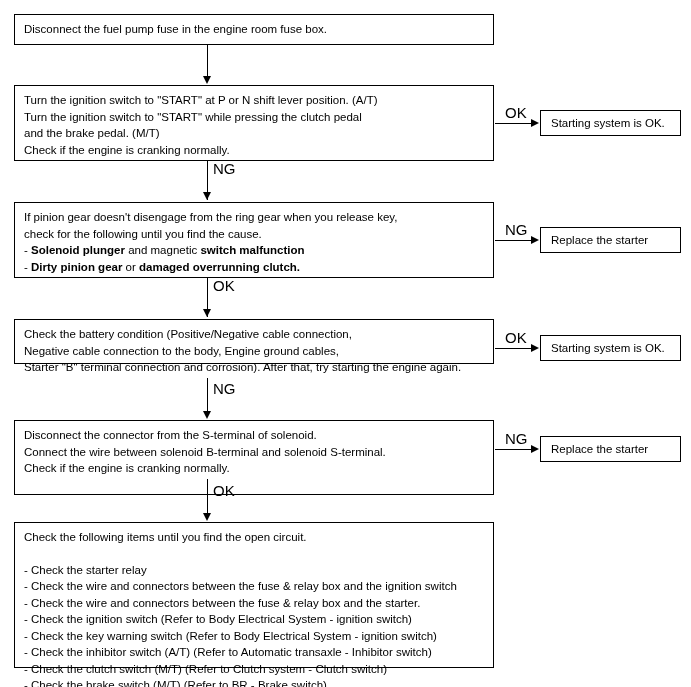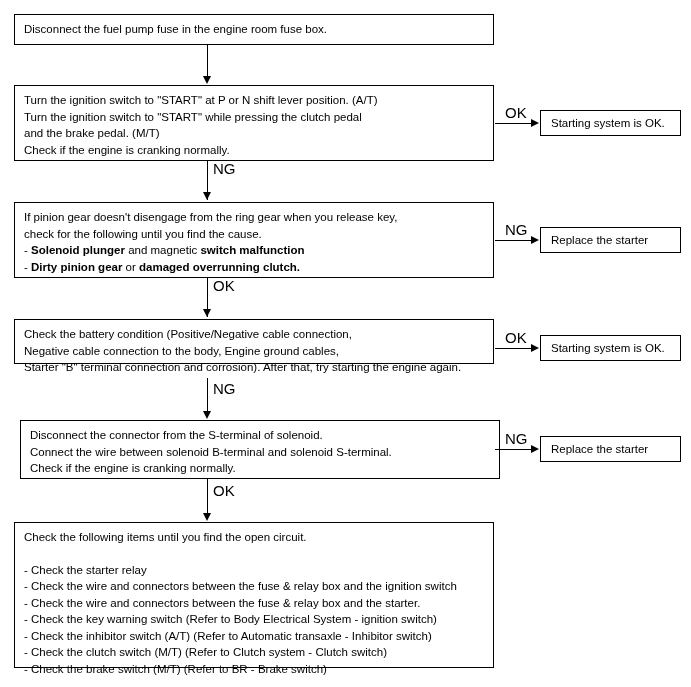--- a/index.html
+++ b/index.html
@@ -135,21 +135,21 @@
   <div class="h-arrow" style="left:531px; top:336.5px;"></div>
   <div class="edge-label" style="left:505px; top:324px;">OK</div>
   <div class="node term" style="left:540px; top:328px; width:141px; height:26px;">
     <span class="ln">Starting system is OK.</span>
   </div>
 
   <div class="v-line" style="left:207px; top:371px; height:34px;"></div>
   <div class="v-arrow" style="left:203px; top:404px;"></div>
   <div class="edge-label" style="left:213px; top:375px;">NG</div>
 
-  <div class="node" style="left:20px; top:413px; width:480px; height:59px;">
+  <div class="node" style="left:14px; top:413px; width:480px; height:75px;">
     <div class="ln">Disconnect the connector from the S-terminal of solenoid.</div>
     <div class="ln">Connect the wire between solenoid B-terminal and solenoid S-terminal.</div>
     <div class="ln">Check if the engine is cranking normally.</div>
   </div>
 
   <div class="h-line" style="left:495px; top:442px; width:38px;"></div>
   <div class="h-arrow" style="left:531px; top:437.5px;"></div>
   <div class="edge-label" style="left:505px; top:425px;">NG</div>
   <div class="node term" style="left:540px; top:429px; width:141px; height:26px;">
     <span class="ln">Replace the starter</span>
@@ -158,19 +158,20 @@
   <div class="v-line" style="left:207px; top:472px; height:36px;"></div>
   <div class="v-arrow" style="left:203px; top:506px;"></div>
   <div class="edge-label" style="left:213px; top:477px;">OK</div>
 
   <div class="node" style="left:14px; top:515px; width:480px; height:146px;">
     <div class="ln">Check the following items until you find the open circuit.</div>
     <div class="spacer"></div>
     <div class="ln">- Check the starter relay</div>
     <div class="ln">- Check the wire and connectors between the fuse &amp; relay box and the ignition switch</div>
     <div class="ln">- Check the wire and connectors between the fuse &amp; relay box and the starter.</div>
+    <div class="ln">- Check the ignition switch (Refer to Body Electrical System - ignition switch)</div>
     <div class="ln">- Check the key warning switch (Refer to Body Electrical System - ignition switch)</div>
     <div class="ln">- Check the inhibitor switch (A/T) (Refer to Automatic transaxle - Inhibitor switch)</div>
     <div class="ln">- Check the clutch switch (M/T) (Refer to Clutch system - Clutch switch)</div>
     <div class="ln">- Check the brake switch (M/T) (Refer to BR - Brake switch)</div>
   </div>
 
 </div>
 
 </body></html>

